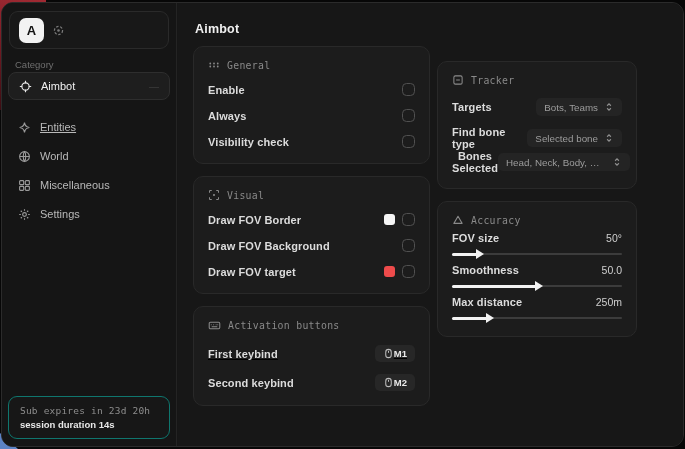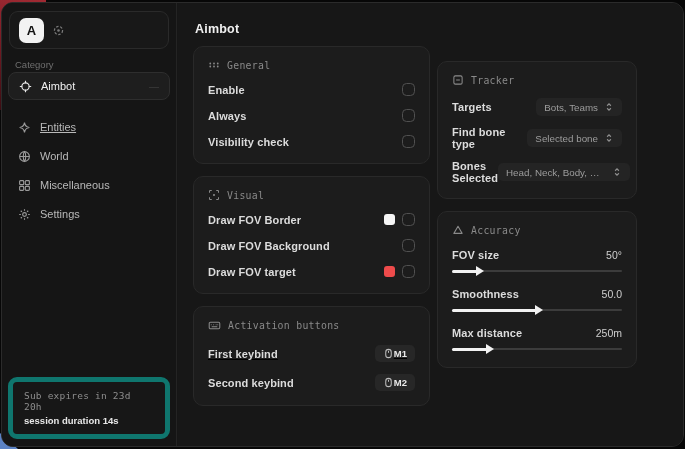--- a/index.html
+++ b/index.html
@@ -33,21 +33,21 @@
   .cat-label { position:absolute; top:56px; left:13px; color:#6f6f6f; font-size:9.5px; }
   .nav { position:absolute; top:69px; left:6px; right:6px; }
   .nav-item { display:flex; align-items:center; gap:9px; height:28px; padding:0 10px;
               border-radius:8px; color:#b9b9b9; font-size:11px; margin-bottom:1px;
               position:relative; }
   .nav-item.active { background:#1e1e1e; border:1px solid #2e2e2e; color:#efefef; }
   .nav-item .ni { display:flex; color:#9a9a9a; }
   .nav-item.active .ni { color:#e8e8e8; }
   .nav-hint { position:absolute; right:10px; color:#3c3c3c; font-size:10px; }
 
-  .sub-box { position:absolute; left:6px; right:6px; bottom:7px; border:5px solid #0f766e;
+  .sub-box { position:absolute; left:6px; right:6px; bottom:7px; border:1px solid #0f766e;
              border-radius:9px; padding:8px 11px; background:#171717; }
   .sub-line1 { color:#8d8d8d; font-size:9.5px; letter-spacing:.2px; }
   .sub-line2 { color:#e8e8e8; font-size:9.5px; font-weight:bold; margin-top:3px; }
 
   
   .main { position:absolute; top:0; left:176px; right:0; bottom:0; background:#171717; }
   .page-title { position:absolute; top:19px; left:17px; color:#f0f0f0; font-size:12.5px;
                 font-weight:bold; letter-spacing:.2px; }
 
   .col-left  { position:absolute; left:15px;  top:43px; width:237px; }
@@ -71,21 +71,21 @@
               border-radius:5px; padding:3px 8px; color:#e9e9e9; font-size:9.5px;
               font-weight:bold; }
   .key-pill .ki { display:flex; color:#bdbdbd; }
 
   .dd-pill { display:flex; align-items:center; gap:6px; background:#242424;
              border-radius:5px; padding:3.5px 8px; color:#9d9d9d; font-size:9.8px;
              max-width:152px; }
   .dd-pill .dd-val { white-space:nowrap; overflow:hidden; text-overflow:ellipsis; }
   .dd-pill .di { display:flex; color:#8f8f8f; flex:none; }
 
-  .acc-row { display:flex; align-items:center; justify-content:space-between; margin-top:13px; }
+  .acc-row { display:flex; align-items:center; justify-content:space-between; margin-top:6px; }
   .acc-val { color:#cfcfcf; font-size:10.5px; }
   .slider { position:relative; height:8px; margin-top:6px; }
   .slider .track { position:absolute; top:3px; left:0; right:0; height:2px; background:#3c3c3c;
                    border-radius:2px; }
   .slider .fill { position:absolute; top:2.5px; left:0; height:3px; background:#f2f2f2;
                   border-radius:2px; }
   .slider .thumb { position:absolute; top:-1px; width:0; height:0; transform:translateX(-2px);
                    border-top:5px solid transparent; border-bottom:5px solid transparent;
                    border-left:8px solid #f2f2f2; }
   svg { display:block; }
@@ -295,21 +295,21 @@
           <span class="row-label">Find bone type</span>
           <span class="dd-pill">
             <span class="dd-val">Selected bone</span>
             <span class="di">
               <svg width="10" height="10" viewBox="0 0 16 16" fill="none" stroke="currentColor" stroke-width="1.8">
                 <path d="M5 6l3-3 3 3M5 10l3 3 3-3"></path>
               </svg>
             </span>
           </span>
         </div>
-        <div class="row" style="margin-top:10px;">
+        <div class="row" style="margin-top:0;text-align:center;">
           <span class="row-label">Bones Selected</span>
           <span class="dd-pill" style="max-width:132px;">
             <span class="dd-val">Head, Neck, Body, Pe..</span>
             <span class="di">
               <svg width="10" height="10" viewBox="0 0 16 16" fill="none" stroke="currentColor" stroke-width="1.8">
                 <path d="M5 6l3-3 3 3M5 10l3 3 3-3"></path>
               </svg>
             </span>
           </span>
         </div>

